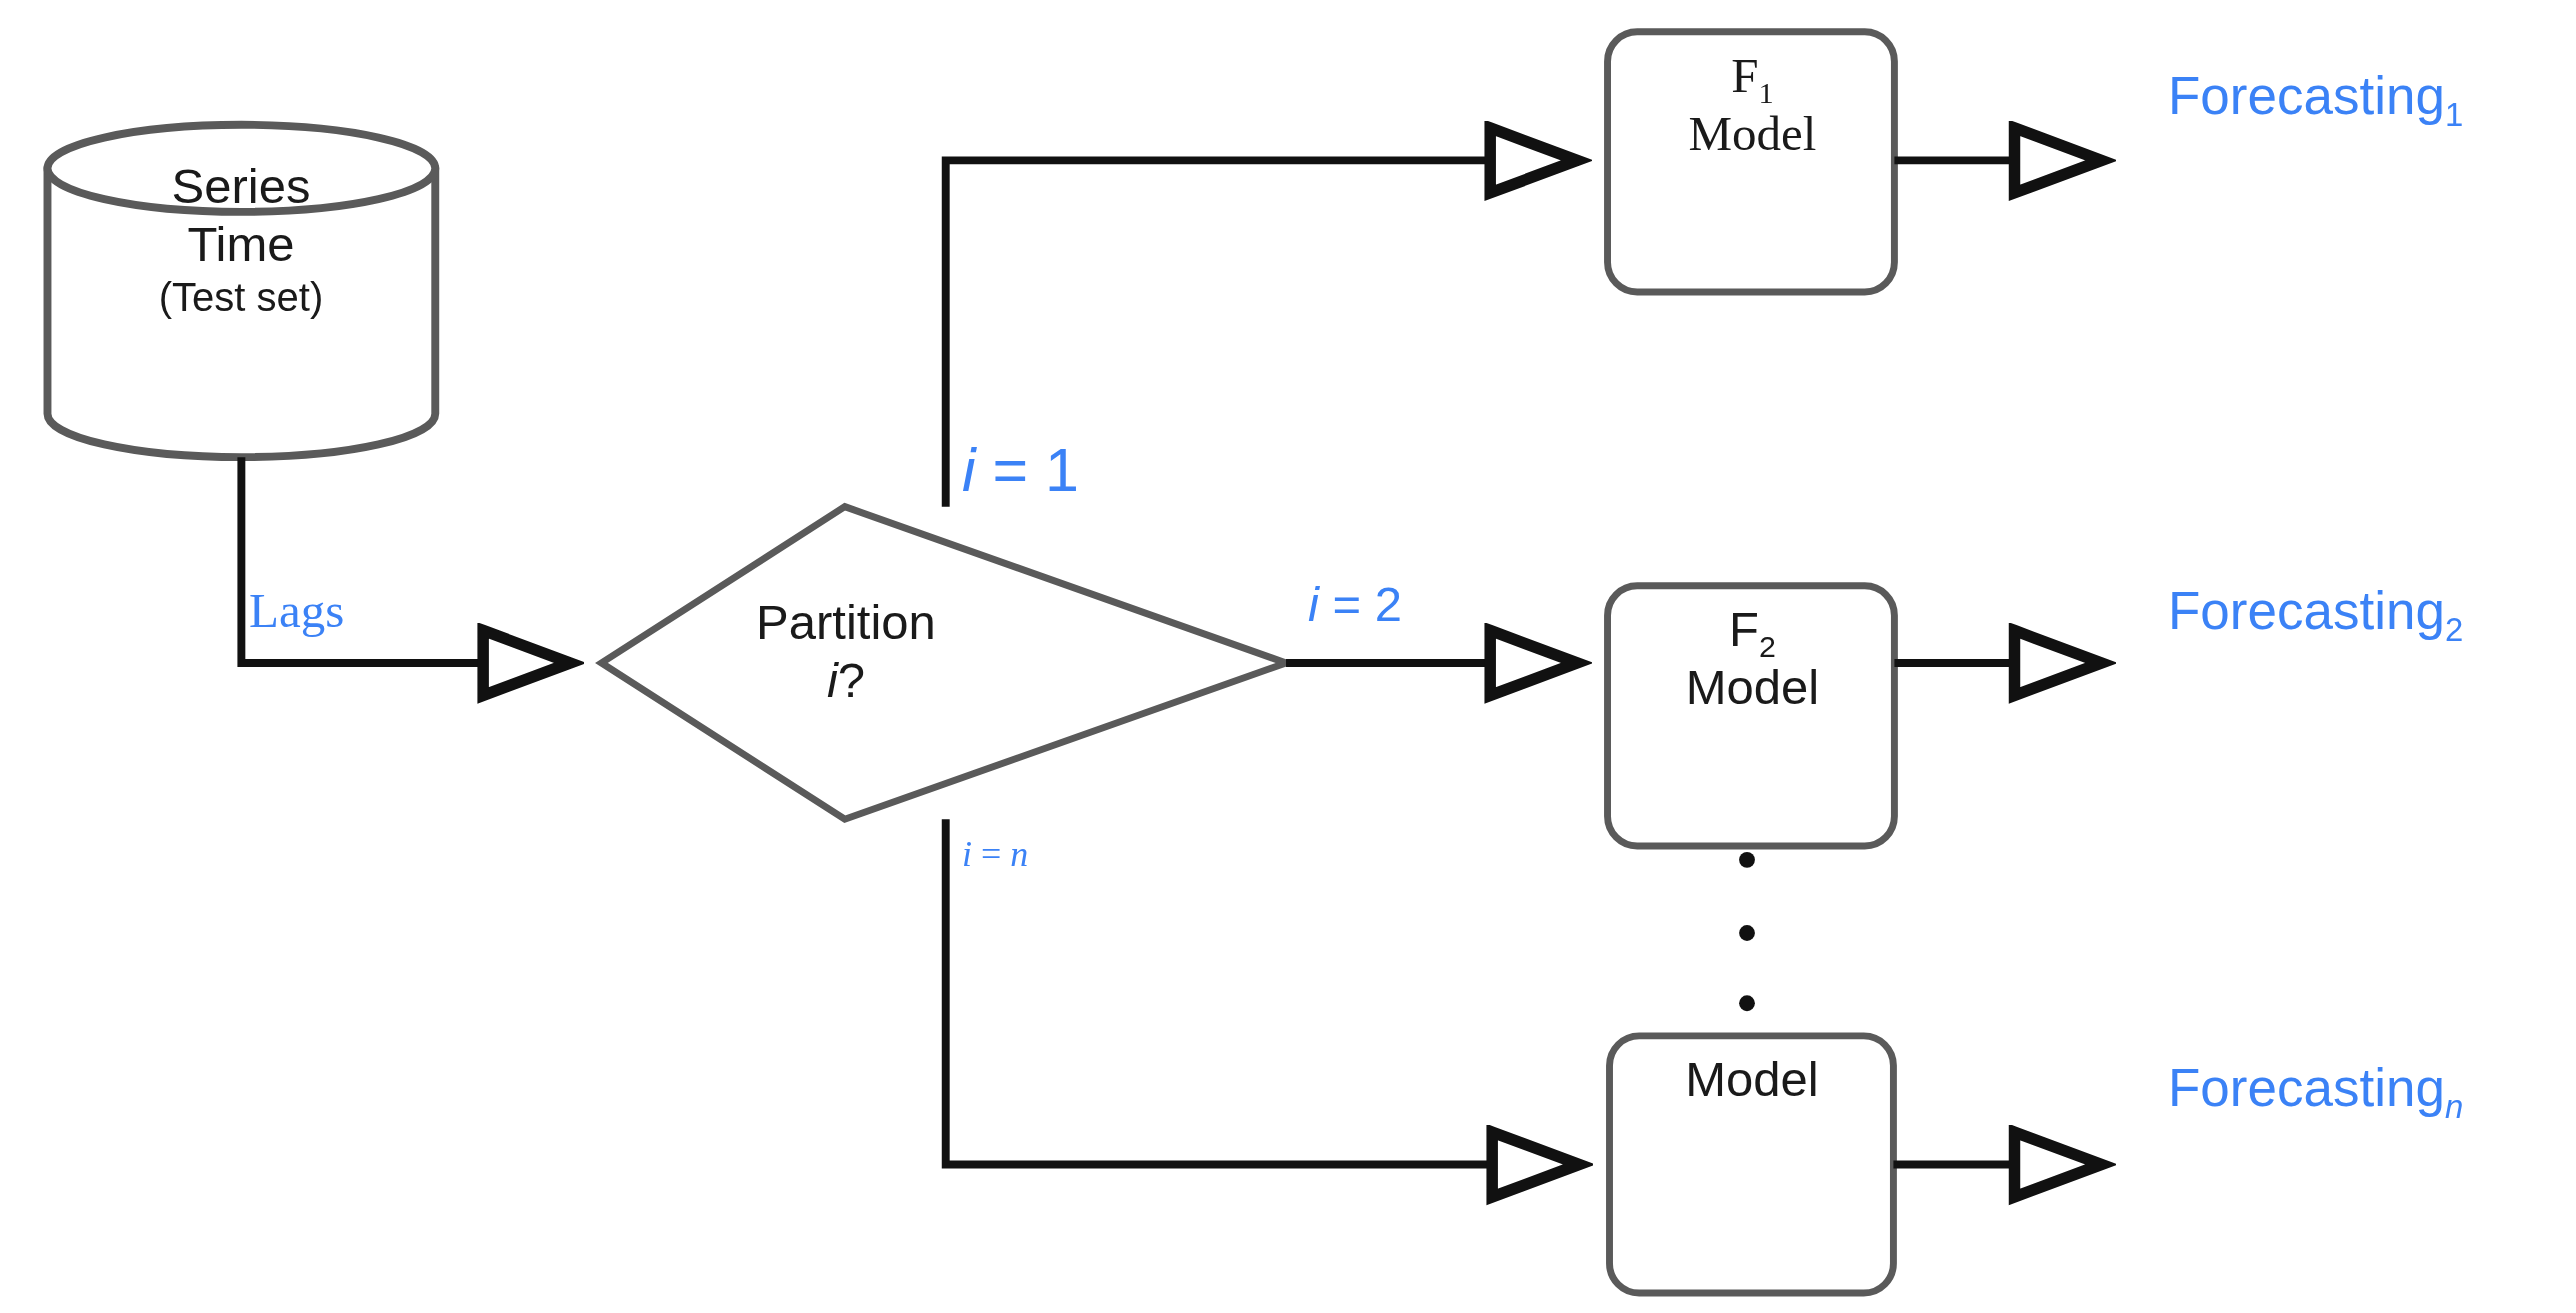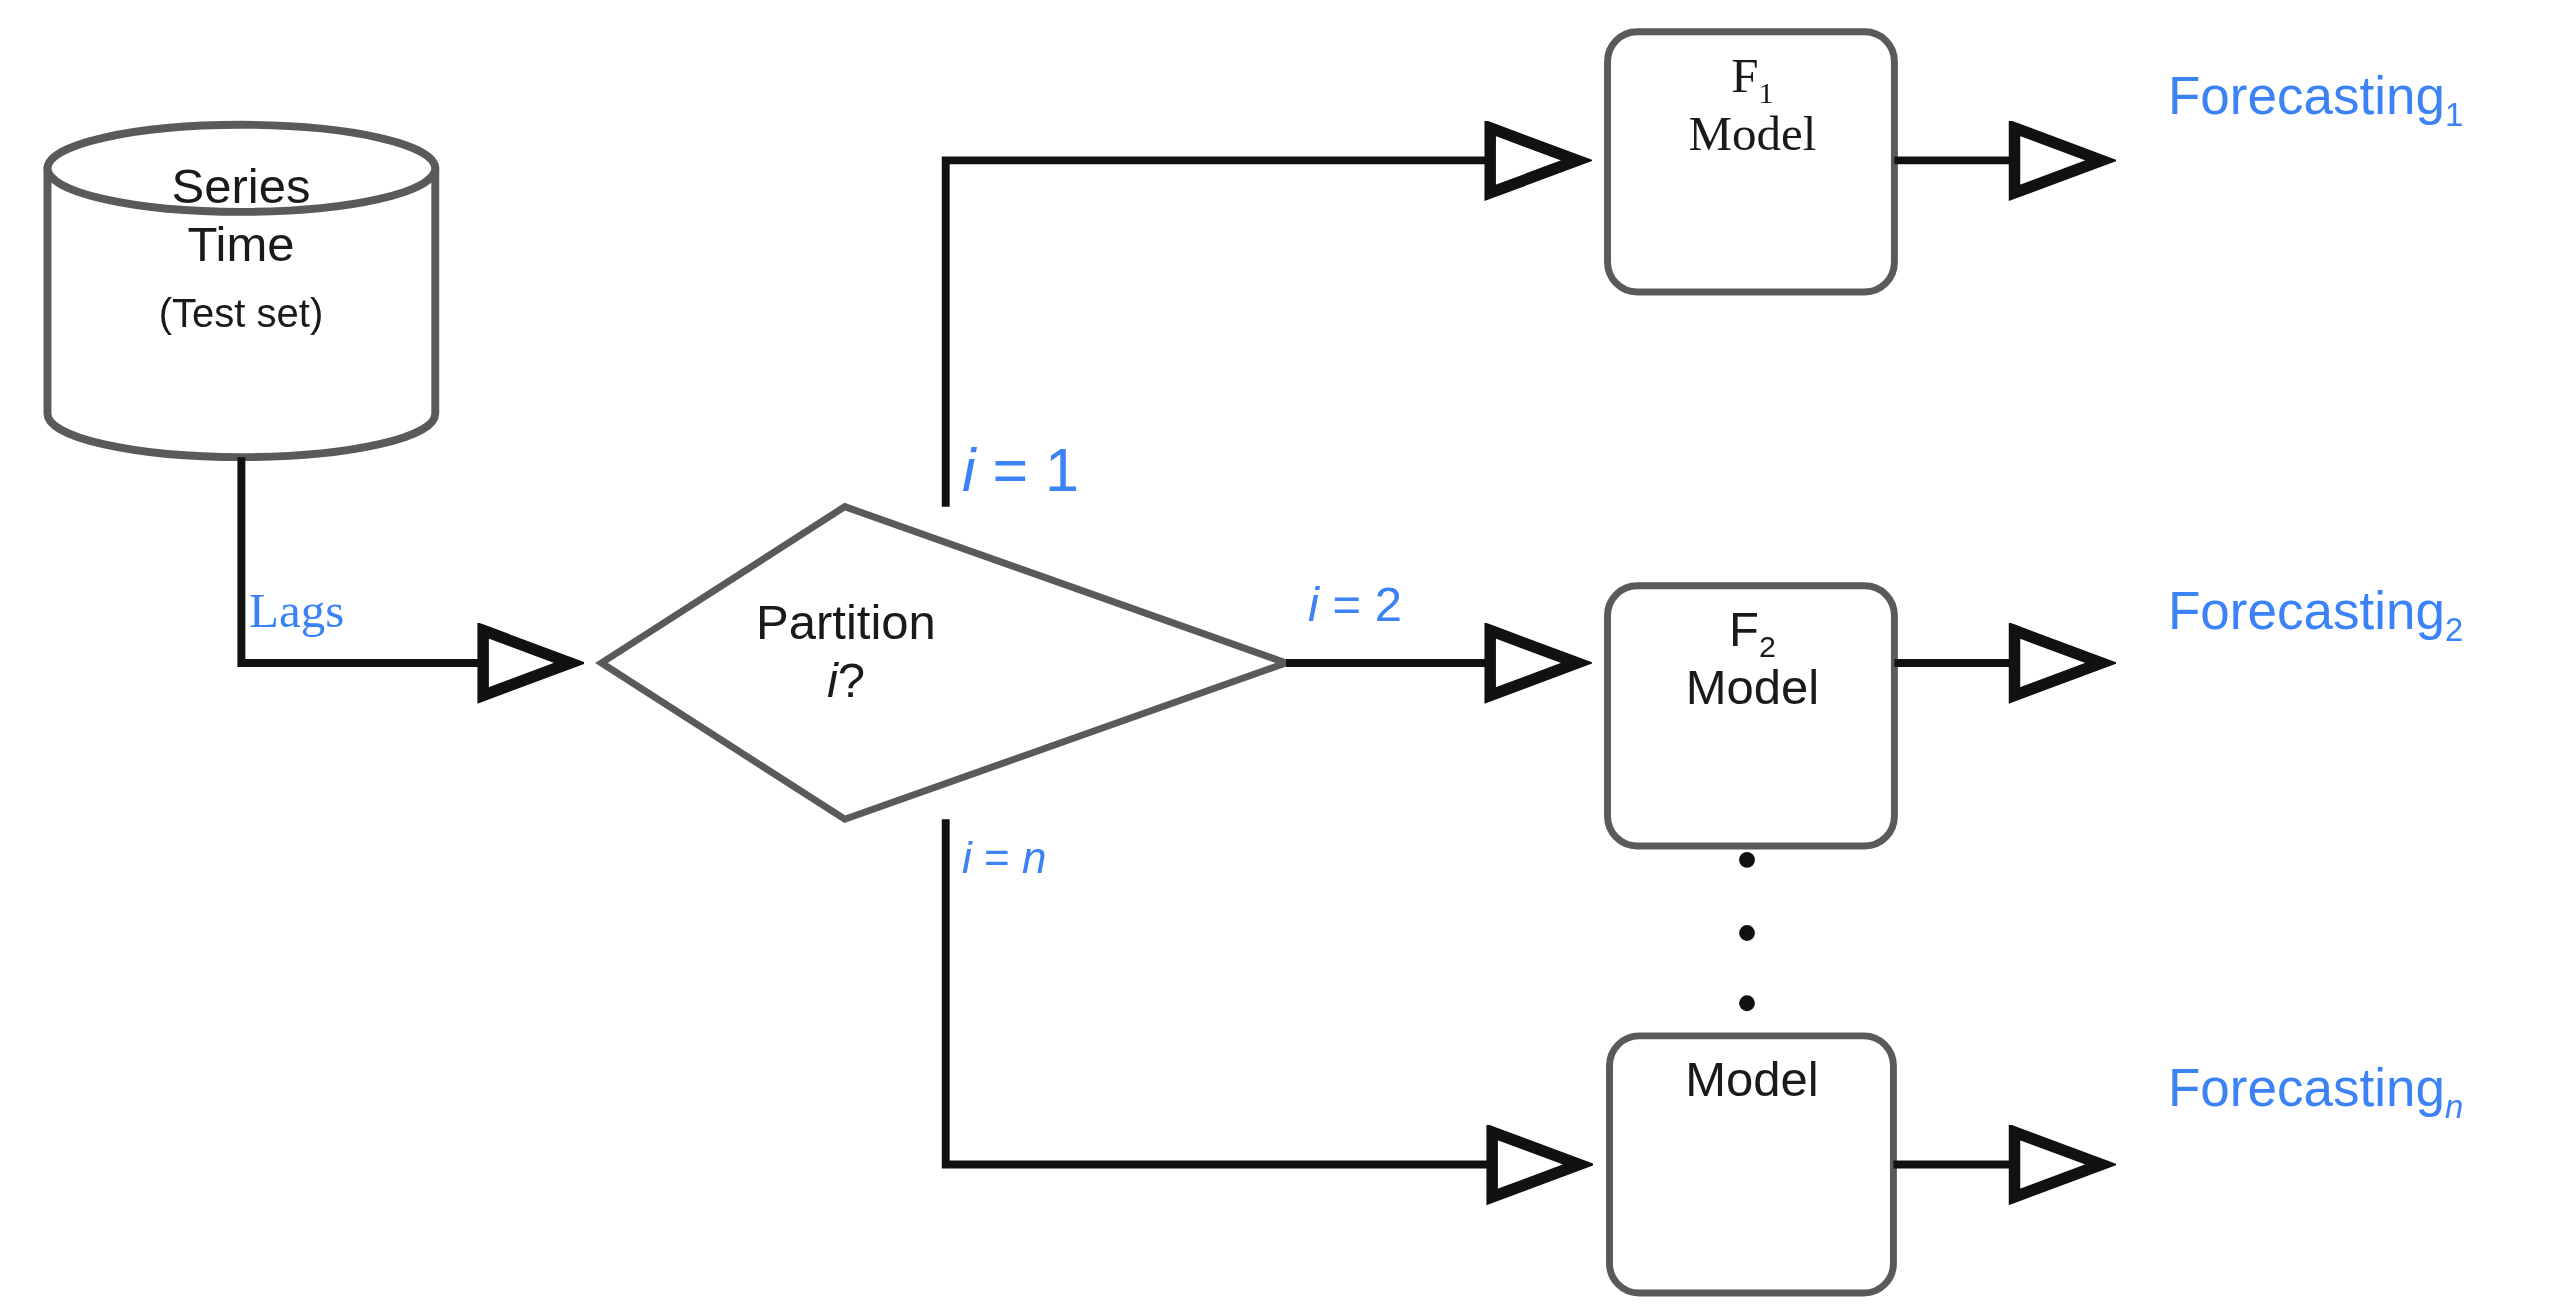--- a/index.html
+++ b/index.html
@@ -46,42 +46,42 @@
   
   #ts-label {
     left: 47px;
     top: 158px;
     width: 388px;
     font-size: 49px;
   }
   #ts-label .sub-line {
     font-size: 40px;
     display: block;
-    margin-top: 16px;
+    margin-top: 0;
   }
 
   
   #partition-label {
     left: 653px;
     top: 594px;
     width: 386px;
     font-size: 49px;
   }
 
   
   .model-label { font-size: 49px; }
   #model-1-label { left: 1608px; top: 47px;   width: 289px; font-family: Liberation Serif, serif; }
   #model-2-label { left: 1608px; top: 601px;  width: 289px; }
   #model-n-label { left: 1610px; top: 1051px; width: 284px; }
 
   
   #lags-label   { left: 249px;  top: 582px; font-size: 49px; font-family: Liberation Serif, serif; }
   #i1-label     { left: 962px;  top: 435px; font-size: 61px; text-align: right; }
   #i2-label     { left: 1308px; top: 576px; font-size: 49px; }
-  #in-label     { left: 962px;  top: 833px; font-size: 44px; }
+  #in-label     { left: 962px;  top: 833px; font-size: 36px; font-family: Liberation Serif, serif; }
 
   
   .out-label { font-size: 53px; }
   #out-1 { left: 2168px; top: 65px;   }
   #out-2 { left: 2168px; top: 580px; text-align: center;  }
   #out-n { left: 2168px; top: 1057px; text-align: right; }
 </style>
 </head>
 <body>
 

